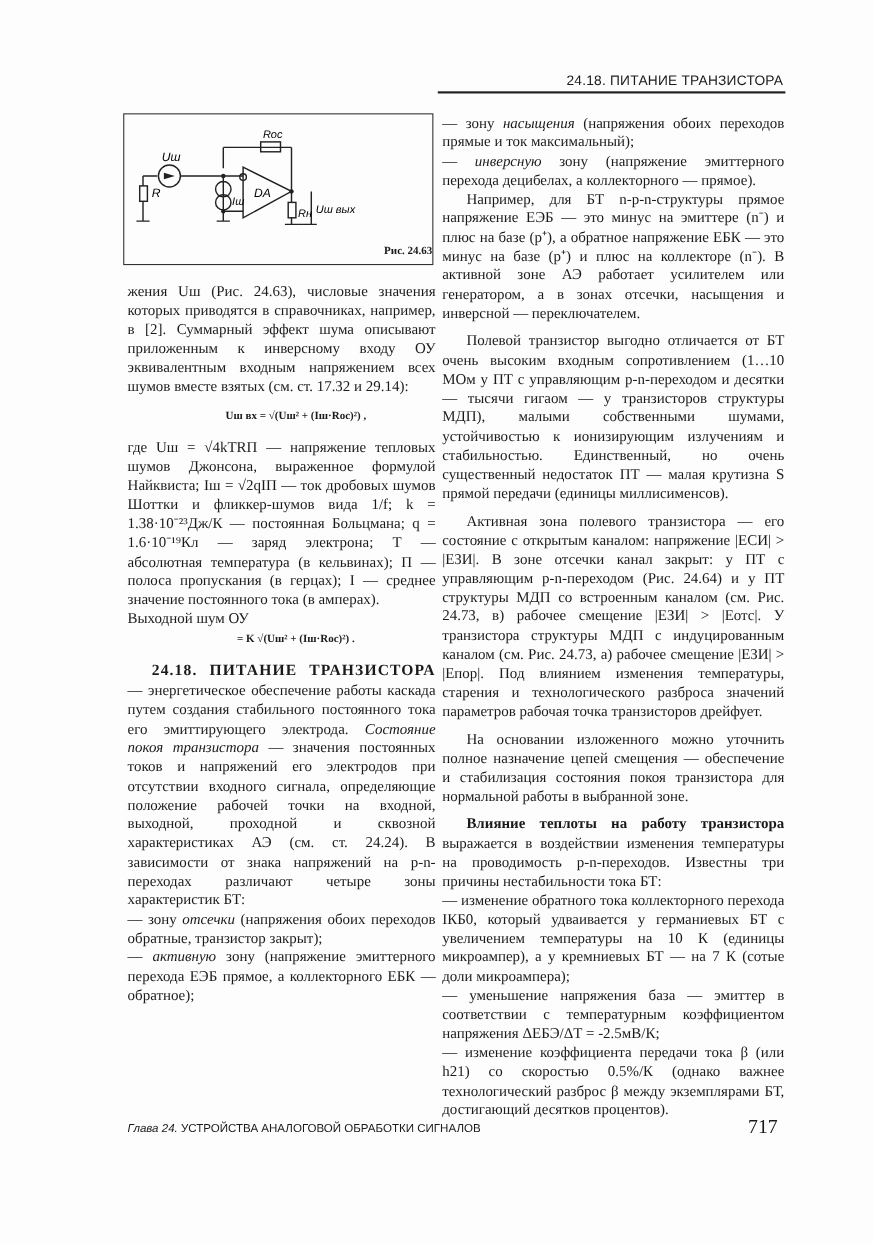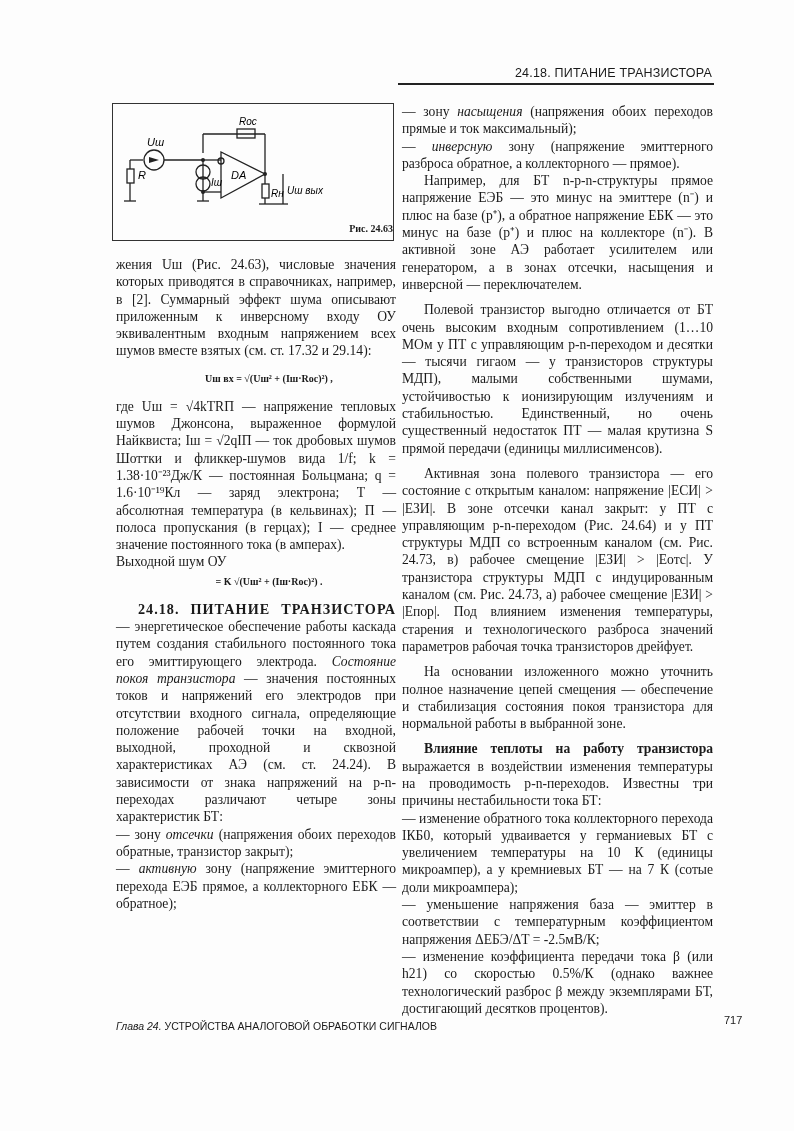--- a/index.html
+++ b/index.html
@@ -11,21 +11,21 @@
   .col-right { left: 402px; top: 103px; width: 311px; }
   .col p { margin: 0; }
   .indent { text-indent: 22px; }
   .gap { margin-top: 8px !important; }
   .formula { text-align: center; padding-left: 26px; margin: 8px 0 8px 0 !important; font-size: 10px; line-height: 22px; font-weight: bold; }
   .heading { font-weight: bold; letter-spacing: 1px; font-size: 14.2px; }
   .figure { position: absolute; left: 112px; top: 103px; width: 280px; height: 136px; border: 1.3px solid #333; }
   .fig-caption { position: absolute; left: 0; right: 0; bottom: 6px; text-align: right; font-weight: bold; font-size: 10px; }
   .footer-left { position: absolute; left: 116px; top: 1020px; font-family: Liberation Sans, sans-serif; font-size: 10.5px; text-align: right; }
   .footer-left i { font-style: italic; }
-  .page-num { position: absolute; left: 680px; top: 1014px; font-family: Liberation Sans, sans-serif; font-size: 11px; margin-left: 44px; }
+  .page-num { position: absolute; left: 680px; top: 1014px; font-family: Liberation Serif, serif; font-size: 18px; }
   svg text { font-family: "Liberation Sans", sans-serif; }
 </style>
 </head>
 <body>
 
 <div class="running-head">24.18. ПИТАНИЕ ТРАНЗИСТОРА</div>
 <div class="head-rule"></div>
 
 <div class="figure">
   <svg width="280" height="136" style="position:absolute;left:0;top:0">
@@ -79,21 +79,21 @@
   <p>где Uш = √4kTRП — напряжение тепловых шумов Джонсона, выраженное формулой Найквиста; Iш = √2qIП — ток дробовых шумов Шоттки и фликкер-шумов вида 1/f; k = 1.38·10⁻²³Дж/К — постоянная Больцмана; q = 1.6·10⁻¹⁹Кл — заряд электрона; T — абсолютная температура (в кельвинах); П — полоса пропускания (в герцах); I — среднее значение постоянного тока (в амперах).</p>
   <p>Выходной шум ОУ</p>
   <p class="formula" style="margin-top:0!important">= K √(Uш² + (Iш·Roc)²) .</p>
   <p class="indent"><span class="heading">24.18. ПИТАНИЕ ТРАНЗИСТОРА</span><span> — энергетическое обеспечение работы каскада путем создания стабильного постоянного тока его эмиттирующего электрода. </span><i>Состояние покоя транзистора</i><span> — значения постоянных токов и напряжений его электродов при отсутствии входного сигнала, определяющие положение рабочей точки на входной, выходной, проходной и сквозной характеристиках АЭ (см. ст. 24.24). В зависимости от знака напряжений на p-n-переходах различают четыре зоны характеристик БТ:</span></p>
   <p>— зону <i>отсечки</i><span> (напряжения обоих переходов обратные, транзистор закрыт);</span></p>
   <p>— <i>активную</i><span> зону (напряжение эмиттерного перехода EЭБ прямое, а коллекторного EБК — обратное);</span></p>
 </div>
 
 <div class="col col-right">
   <p>— зону <i>насыщения</i><span> (напряжения обоих переходов прямые и ток максимальный);</span></p>
-  <p>— <i>инверсную</i><span> зону (напряжение эмиттерного разброса обратное, а коллекторного — прямое).</span></p>
+  <p>— <i>инверсную</i><span> зону (напряжение эмиттерного перехода децибелах, а коллекторного — прямое).</span></p>
   <p class="indent">Например, для БТ n-p-n-структуры прямое напряжение EЭБ — это минус на эмиттере (n⁻) и плюс на базе (p⁺), а обратное напряжение EБК — это минус на базе (p⁺) и плюс на коллекторе (n⁻). В активной зоне АЭ работает усилителем или генератором, а в зонах отсечки, насыщения и инверсной — переключателем.</p>
   <p class="indent gap">Полевой транзистор выгодно отличается от БТ очень высоким входным сопротивлением (1…10 МОм у ПТ с управляющим p-n-переходом и десятки — тысячи гигаом — у транзисторов структуры МДП), малыми собственными шумами, устойчивостью к ионизирующим излучениям и стабильностью. Единственный, но очень существенный недостаток ПТ — малая крутизна S прямой передачи (единицы миллисименсов).</p>
   <p class="indent gap">Активная зона полевого транзистора — его состояние с открытым каналом: напряжение |EСИ| &gt; |EЗИ|. В зоне отсечки канал закрыт: у ПТ с управляющим p-n-переходом (Рис. 24.64) и у ПТ структуры МДП со встроенным каналом (см. Рис. 24.73, в) рабочее смещение |EЗИ| &gt; |Eотс|. У транзистора структуры МДП с индуцированным каналом (см. Рис. 24.73, а) рабочее смещение |EЗИ| &gt; |Eпор|. Под влиянием изменения температуры, старения и технологического разброса значений параметров рабочая точка транзисторов дрейфует.</p>
   <p class="indent gap">На основании изложенного можно уточнить полное назначение цепей смещения — обеспечение и стабилизация состояния покоя транзистора для нормальной работы в выбранной зоне.</p>
   <p class="indent gap"><b>Влияние теплоты на работу транзистора</b><span> выражается в воздействии изменения температуры на проводимость p-n-переходов. Известны три причины нестабильности тока БТ:</span></p>
   <p>— изменение обратного тока коллекторного перехода IКБ0, который удваивается у германиевых БТ с увеличением температуры на 10 К (единицы микроампер), а у кремниевых БТ — на 7 К (сотые доли микроампера);</p>
   <p>— уменьшение напряжения база — эмиттер в соответствии с температурным коэффициентом напряжения ΔEБЭ/ΔT = -2.5мВ/К;</p>
   <p>— изменение коэффициента передачи тока β (или h21) со скоростью 0.5%/К (однако важнее технологический разброс β между экземплярами БТ, достигающий десятков процентов).</p>
 </div>
 

